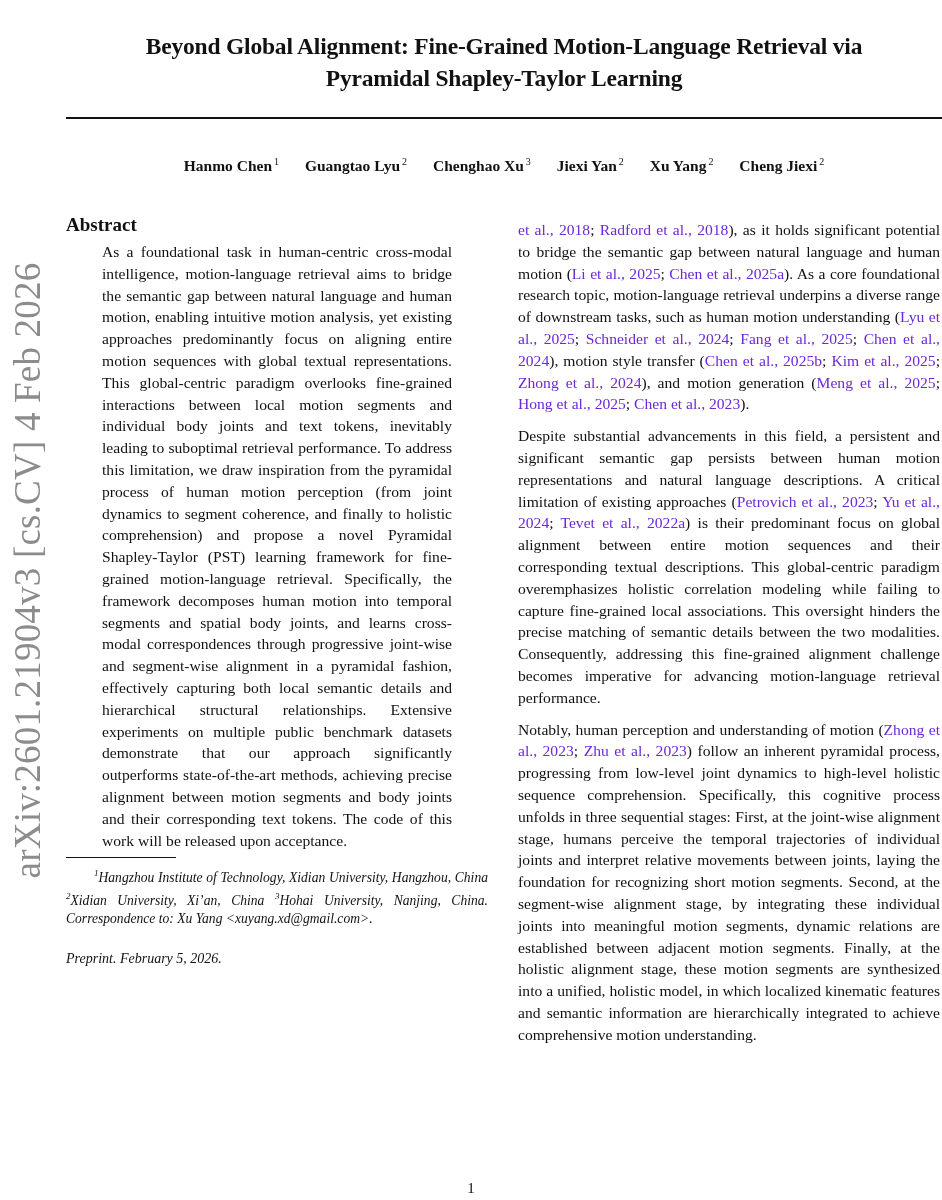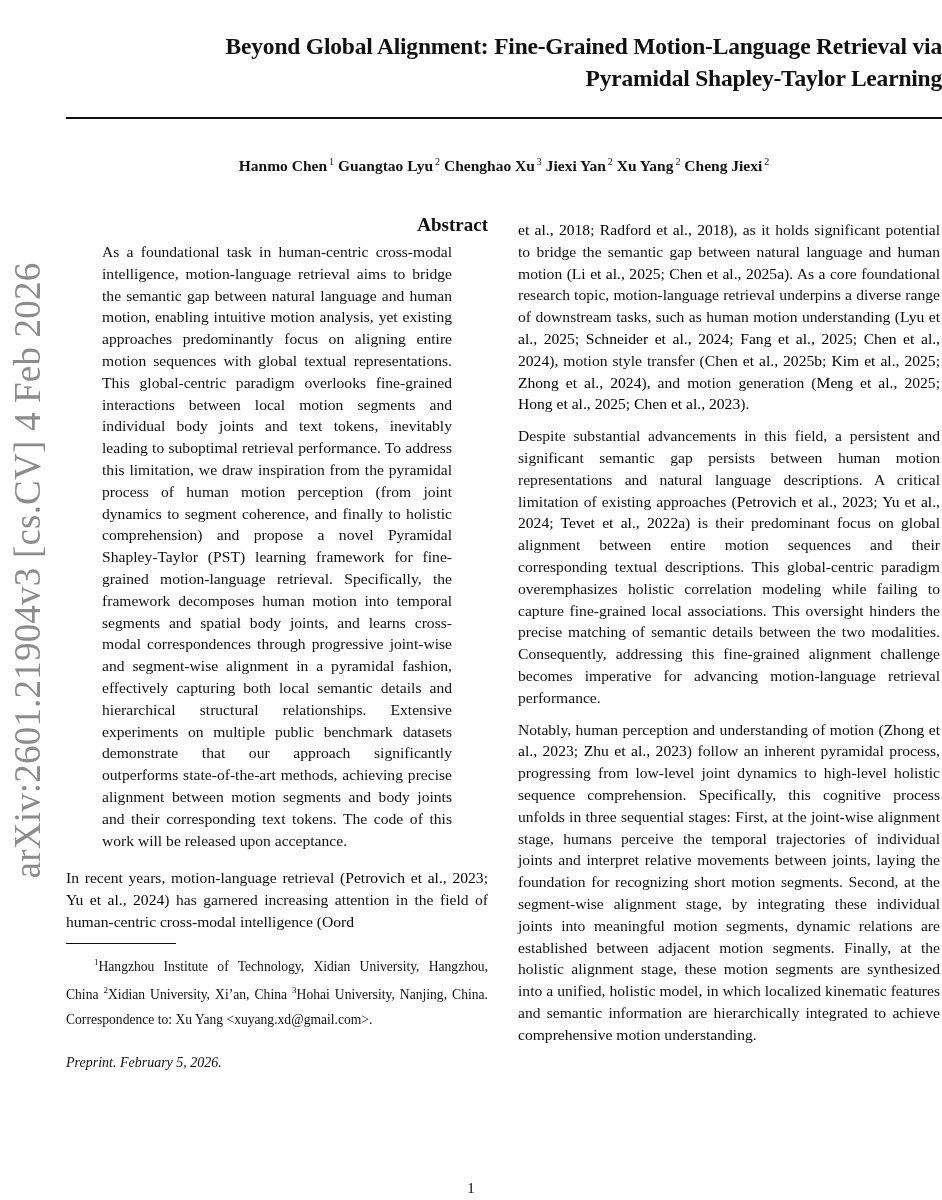--- a/index.html
+++ b/index.html
@@ -12,53 +12,53 @@
       position: absolute; left: 8px; top: 240px; width: 40px; height: 660px;
       display: flex; align-items: center; justify-content: center;
     }
     .arxiv-stamp span {
       display: block; transform: rotate(-90deg); white-space: nowrap;
       font-size: 37px; color: #8c8c8c; letter-spacing: 0.2px;
       font-family: "Liberation Serif", serif;
     }
     .title {
       position: absolute; left: 66px; top: 30px; width: 876px;
-      text-align: right; font-weight: bold; font-size: 23.5px; line-height: 32px;
+      text-align: center; font-weight: bold; font-size: 23.5px; line-height: 32px;
       letter-spacing: -0.2px;
     }
     .title-rule {
       position: absolute; left: 66px; top: 117px; width: 876px; height: 2px; background: #111;
     }
     .authors {
       position: absolute; left: 66px; top: 156px; width: 876px;
       text-align: center; font-weight: bold; font-size: 15.5px;
     }
-    .author { margin: 0 0; }
+    .author { margin: 0 11px; }
     .author sup { font-weight: normal; font-size: 10px; margin-left: 2px; }
 
     .col-left { position: absolute; left: 66px; top: 214px; width: 422px; }
     .col-right { position: absolute; left: 518px; top: 219px; width: 422px; }
 
     .abstract-title {
-      text-align: right; font-weight: bold; font-size: 19px; margin: 0 0 5px 0;
+      text-align: left; font-weight: bold; font-size: 19px; margin: 0 0 5px 0;
     }
     .abstract-body {
-      margin: 0 0 16px 36px; width: 350px; font-size: 15.6px; line-height: 21.8px;
+      margin: 0 0 0 36px; width: 350px; font-size: 15.6px; line-height: 21.8px;
       text-align: justify; hyphens: manual;
     }
     .section-title {
       font-weight: bold; font-size: 19px; margin: 46px 0 10px 0;
     }
     .para {
       font-size: 15.6px; line-height: 21.8px; text-align: justify; margin: 0 0 10px 0;
     }
-    .cite { color: #000000; }
+    .cite { color: #6d28d9; }
     .footnote-rule { width: 110px; height: 1px; background: #111; margin: 6px 0 6px 0; }
     .footnote {
-      font-size: 13.6px; line-height: 25px; text-align: justify; text-indent: 28px;
+      font-size: 13.6px; line-height: 19px; text-align: justify; text-indent: 28px; font-style: italic;
     }
     .footnote sup { font-size: 9px; }
     .preprint {
       font-style: italic; font-size: 14px; margin-top: 23px;
     }
     .page-number {
       position: absolute; left: 0; width: 942px; top: 1180px; text-align: center; font-size: 15px;
     }
   </style>
 </head>
@@ -80,21 +80,20 @@
   <span class="author"><span>Chenghao Xu</span><sup>3</sup></span>
   <span class="author"><span>Jiexi Yan</span><sup>2</sup></span>
   <span class="author"><span>Xu Yang</span><sup>2</sup></span>
   <span class="author"><span>Cheng Jiexi</span><sup>2</sup></span>
 </div>
 
 <div class="col-left">
   <div class="abstract-title">Abstract</div>
   <p class="abstract-body">As a foundational task in human-centric cross-modal intelligence, motion-language retrieval aims to bridge the semantic gap between natural language and human motion, enabling intuitive motion analysis, yet existing approaches predom­inantly focus on aligning entire motion sequences with global textual representations. This global-centric paradigm overlooks fine-grained interac­tions between local motion segments and individ­ual body joints and text tokens, inevitably leading to suboptimal retrieval performance. To address this limitation, we draw inspiration from the pyra­midal process of human motion perception (from joint dynamics to segment coherence, and finally to holistic comprehension) and propose a novel Pyramidal Shapley-Taylor (PST) learning frame­work for fine-grained motion-language retrieval. Specifically, the framework decomposes human motion into temporal segments and spatial body joints, and learns cross-modal correspondences through progressive joint-wise and segment-wise alignment in a pyramidal fashion, effectively cap­turing both local semantic details and hierarchical structural relationships. Extensive experiments on multiple public benchmark datasets demonstrate that our approach significantly outperforms state-of-the-art methods, achieving precise alignment between motion segments and body joints and their corresponding text tokens. The code of this work will be released upon acceptance.</p>
 
-  <p class="para"><span>In recent years, motion-language retrieval (</span><a class="cite">Petrovich et al., 2023</a><span>; </span><a class="cite">Yu et al., 2024</a><span>) has garnered increasing attention in the field of human-centric cross-modal intelligence (</span><a class="cite">Oord</a></p>
 
   <div class="footnote-rule"></div>
   <div class="footnote"><sup>1</sup><span>Hangzhou Institute of Technology, Xidian University, Hangzhou, China </span><sup>2</sup><span>Xidian University, Xi’an, China </span><sup>3</sup><span>Hohai University, Nanjing, China.  Correspondence to:  Xu Yang &lt;xuyang.xd@gmail.com&gt;.</span></div>
   <div class="preprint">Preprint. February 5, 2026.</div>
 </div>
 
 <div class="col-right">
   <p class="para"><a class="cite">et al., 2018</a><span>; </span><a class="cite">Radford et al., 2018</a><span>), as it holds significant po­tential to bridge the semantic gap between natural language and human motion (</span><a class="cite">Li et al., 2025</a><span>; </span><a class="cite">Chen et al., 2025a</a><span>). As a core foundational research topic, motion-language retrieval underpins a diverse range of downstream tasks, such as human motion understanding (</span><a class="cite">Lyu et al., 2025</a><span>; </span><a class="cite">Schneider et al., 2024</a><span>; </span><a class="cite">Fang et al., 2025</a><span>; </span><a class="cite">Chen et al., 2024</a><span>), motion style transfer (</span><a class="cite">Chen et al., 2025b</a><span>; </span><a class="cite">Kim et al., 2025</a><span>; </span><a class="cite">Zhong et al., 2024</a><span>), and motion generation (</span><a class="cite">Meng et al., 2025</a><span>; </span><a class="cite">Hong et al., 2025</a><span>; </span><a class="cite">Chen et al., 2023</a><span>).</span></p>
 
   <p class="para"><span>Despite substantial advancements in this field, a persistent and significant semantic gap persists between human motion representations and natural language descriptions. A critical limitation of existing approaches (</span><a class="cite">Petrovich et al., 2023</a><span>; </span><a class="cite">Yu et al., 2024</a><span>; </span><a class="cite">Tevet et al., 2022a</a><span>) is their predominant focus on global alignment between entire motion sequences and their corresponding textual descriptions. This global-centric paradigm overemphasizes holistic correlation mod­eling while failing to capture fine-grained local associations. This oversight hinders the precise matching of semantic de­tails between the two modalities. Consequently, addressing this fine-grained alignment challenge becomes imperative for advancing motion-language retrieval performance.</span></p>

